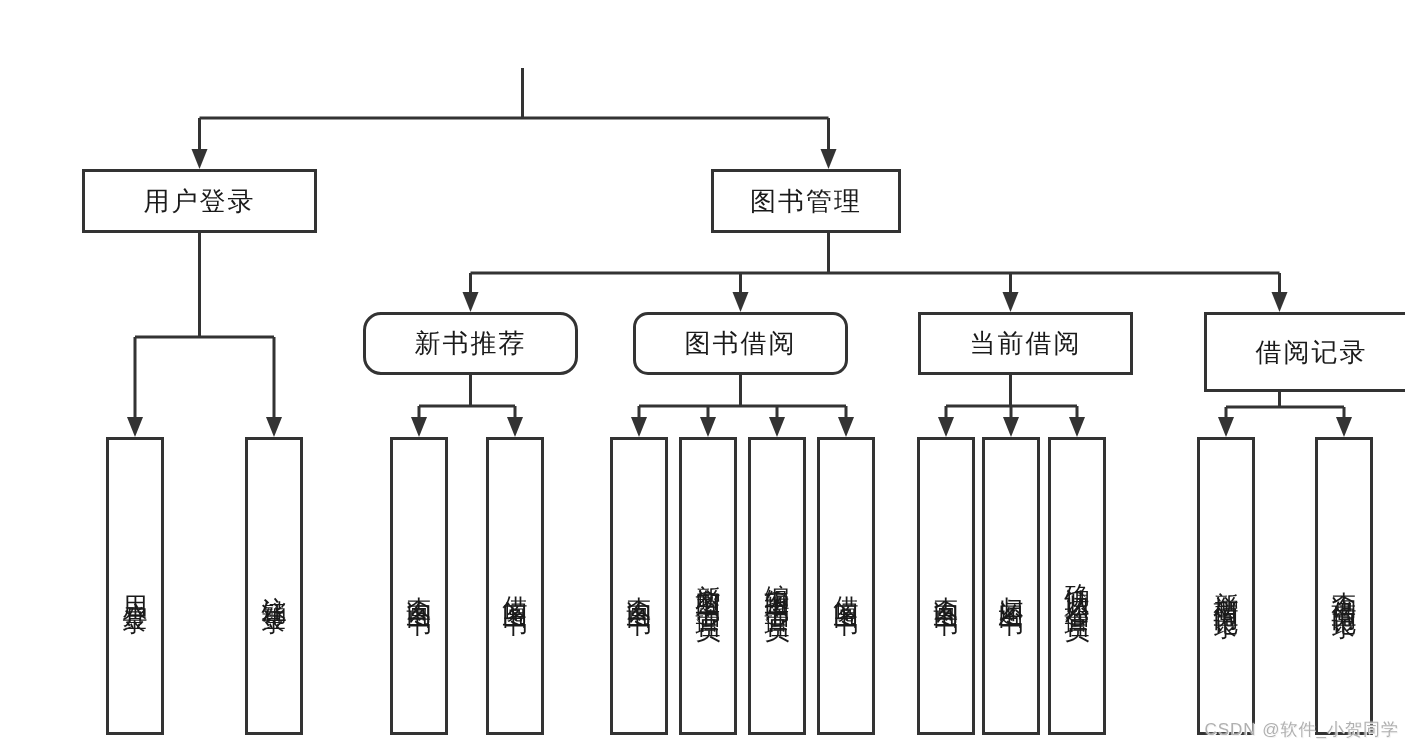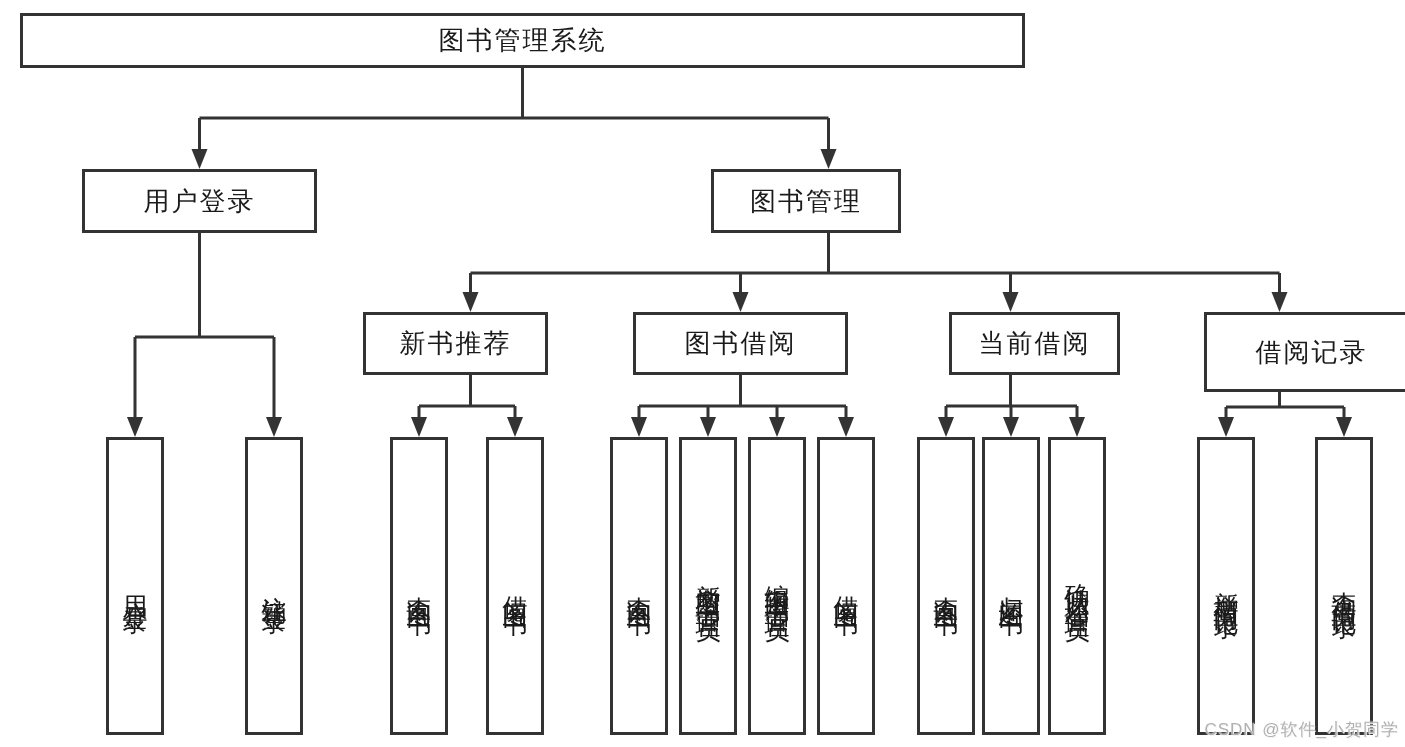--- a/index.html
+++ b/index.html
@@ -115,38 +115,35 @@
       <polygon points="769,417 785,417 777,437"></polygon>
       <polygon points="838,417 854,417 846,437"></polygon>
       <polygon points="938,417 954,417 946,437"></polygon>
       <polygon points="1003,417 1019,417 1011,437"></polygon>
       <polygon points="1069,417 1085,417 1077,437"></polygon>
       <polygon points="1218,417 1234,417 1226,437"></polygon>
       <polygon points="1336,417 1352,417 1344,437"></polygon>
     </g>
   </svg>
 
-  <div class="node h-label" style="left:20px; top:13px; width:1005px; height:55px;">
-    <span>图书管理系统</span>
-  </div>
 
   <div class="node h-label" style="left:82px; top:169px; width:235px; height:64px;">
     <span>用户登录</span>
   </div>
   <div class="node h-label" style="left:711px; top:169px; width:190px; height:64px;">
     <span>图书管理</span>
   </div>
 
-  <div class="node h-label" style="left:363px; top:312px; width:185px; height:63px;">
+  <div class="node h-label" style="left:363px; top:312px; width:215px; height:63px;border-radius:18px;">
     <span>新书推荐</span>
   </div>
-  <div class="node h-label" style="left:633px; top:312px; width:215px; height:63px;">
+  <div class="node h-label" style="left:633px; top:312px; width:215px; height:63px;border-radius:15px;">
     <span>图书借阅</span>
   </div>
-  <div class="node h-label" style="left:949px; top:312px; width:171px; height:63px;">
+  <div class="node h-label" style="left:918px; top:312px; width:215px; height:63px;">
     <span>当前借阅</span>
   </div>
   <div class="node h-label" style="left:1204px; top:312px; width:215px; height:80px;">
     <span>借阅记录</span>
   </div>
 
   <div class="node leaf" style="left:106px;">
     <span class="v-text">用户登录</span>
   </div>
   <div class="node leaf" style="left:245px;">

